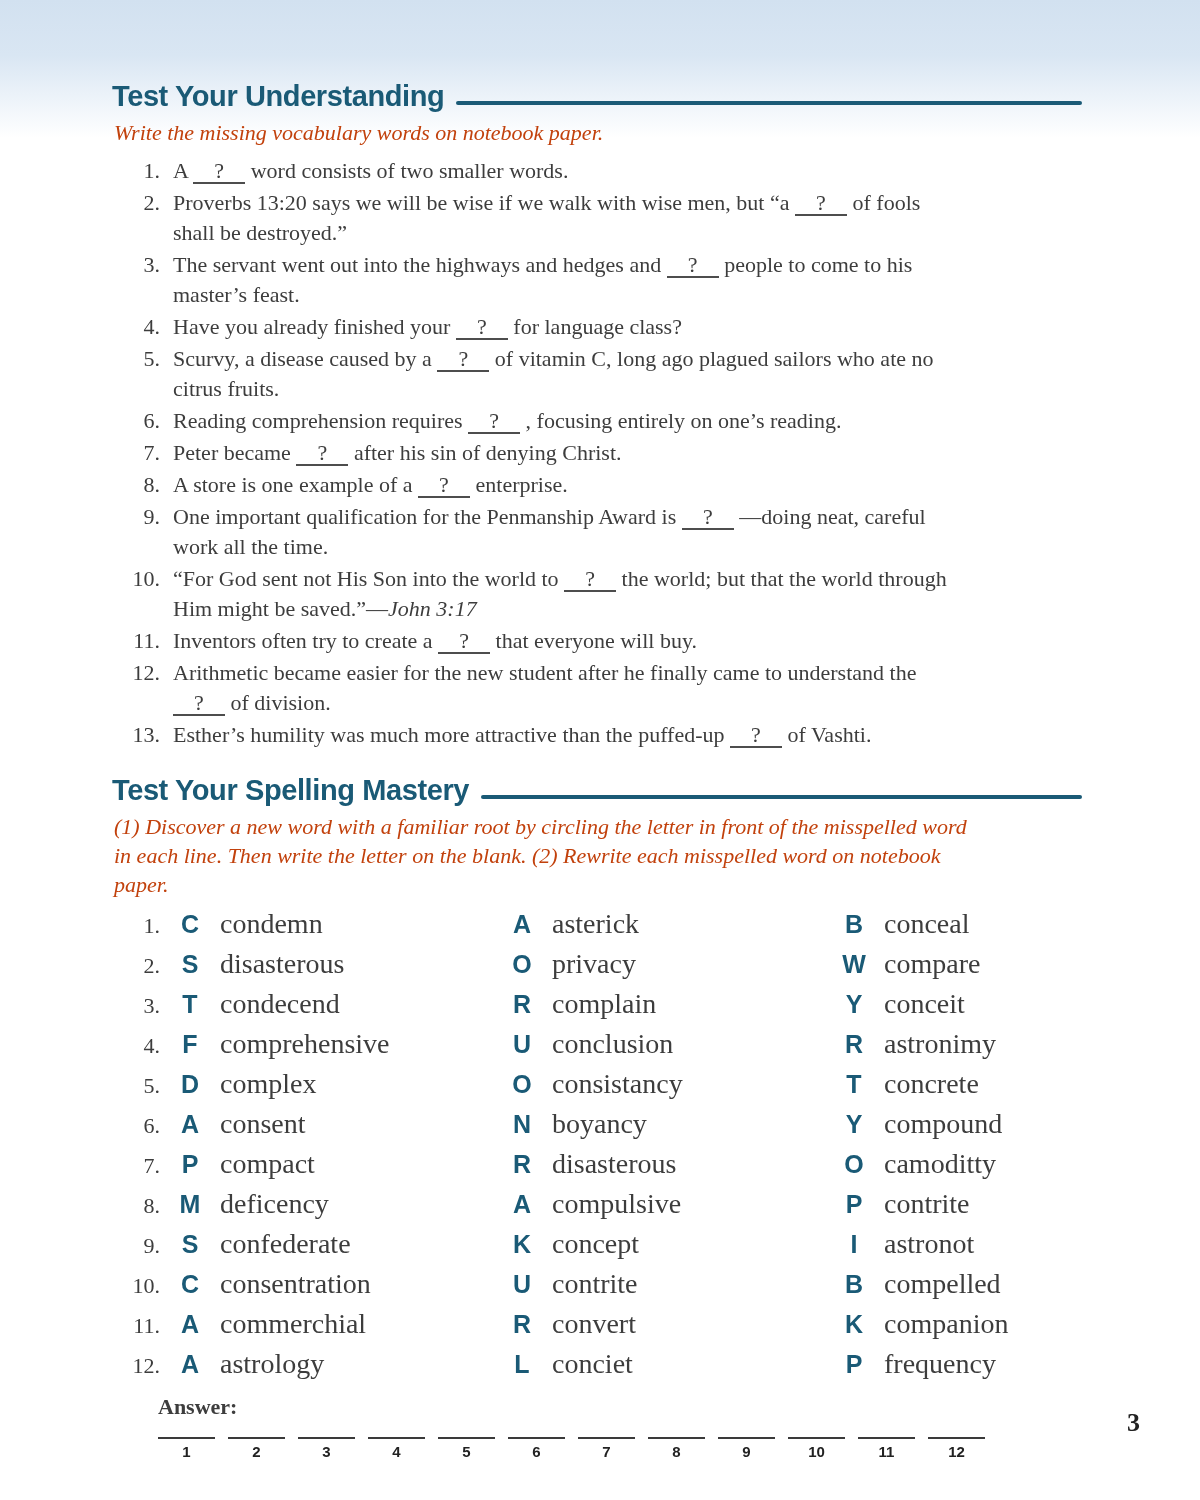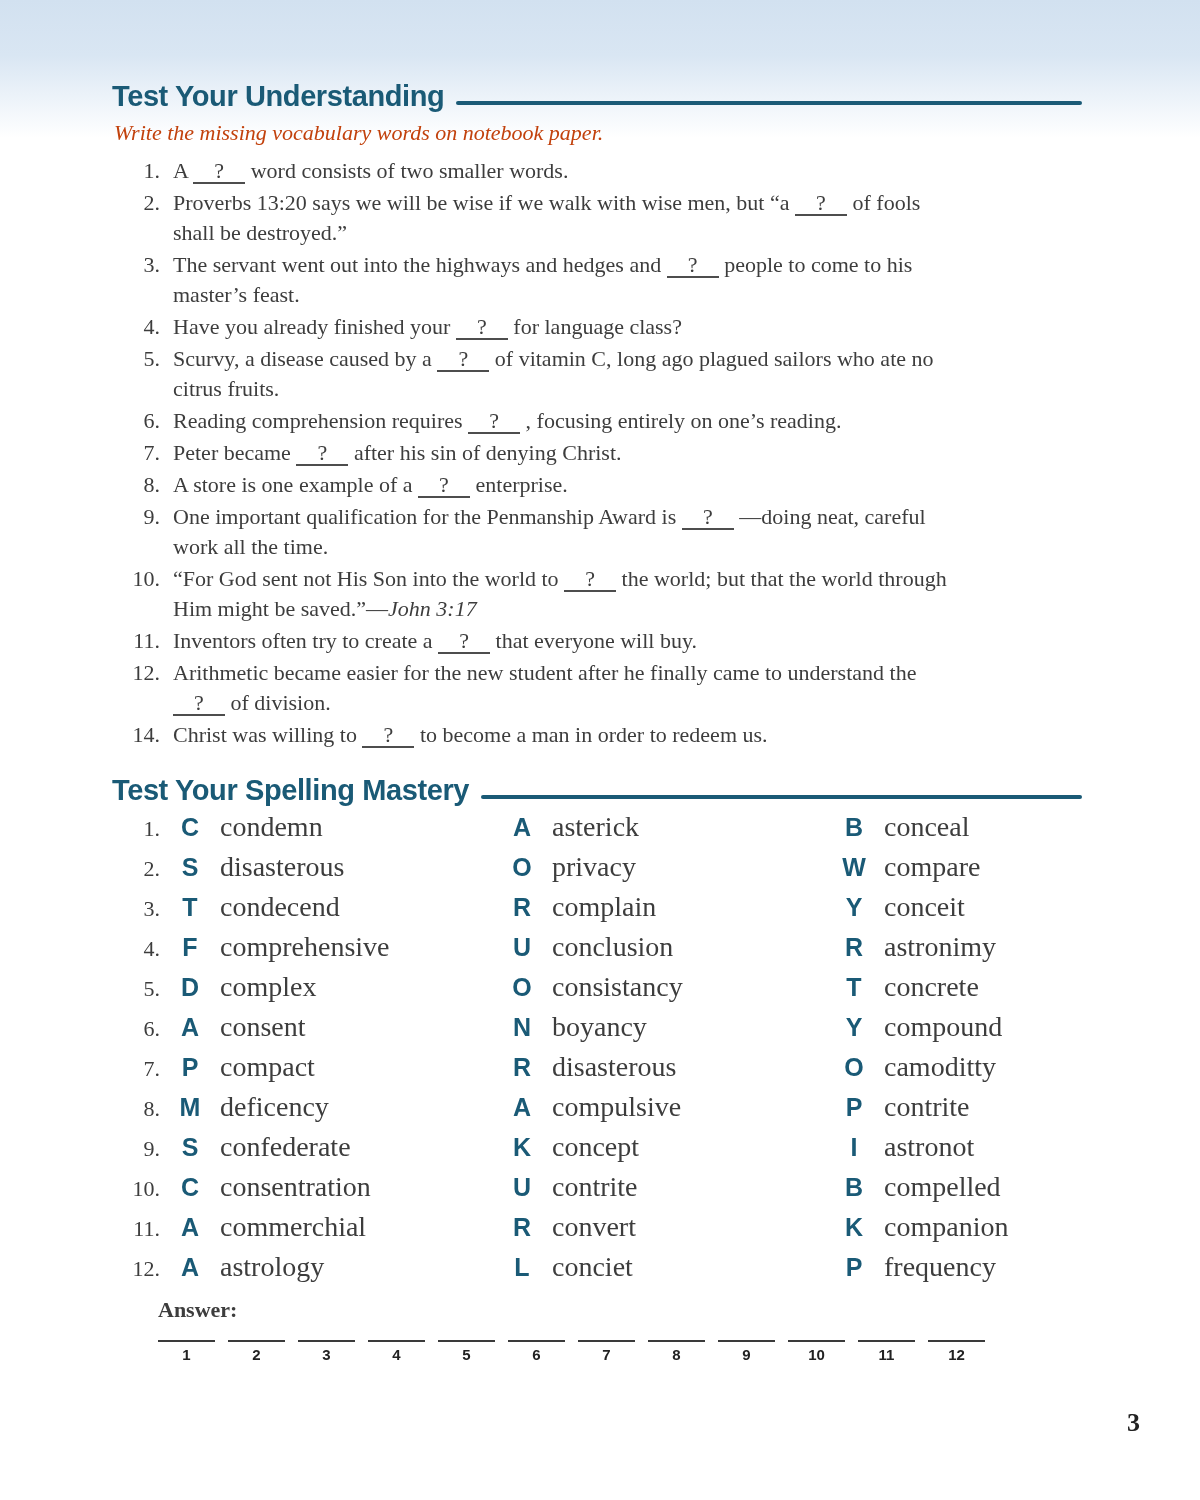--- a/index.html
+++ b/index.html
@@ -118,30 +118,31 @@
       </div>
       <div class="vitem">
         <span class="vnum">11.</span>
         <span class="vtext">Inventors often try to create a <span class="blank">?</span> that everyone will buy.</span>
       </div>
       <div class="vitem">
         <span class="vnum">12.</span>
         <span class="vtext">Arithmetic became easier for the new student after he finally came to understand the<br><span class="blank">?</span> of division.</span>
       </div>
       <div class="vitem">
-        <span class="vnum">14.</span>
-        <span class="vtext">Christ was willing to <span class="blank">?</span> to become a man in order to redeem us.</span>
+        <span class="vnum">13.</span>
+        <span class="vtext">Esther’s humility was much more attractive than the puffed-up <span class="blank">?</span> of Vashti.</span>
       </div>
     </div>
 
   <div class="sec2">
     <div class="sec-head">
       <span class="sec-title">Test Your Spelling Mastery</span>
       <span class="sec-rule"></span>
     </div>
+    <div class="instr">(1) Discover a new word with a familiar root by circling the letter in front of the misspelled word<br>in each line.  Then write the letter on the blank.  (2) Rewrite each misspelled word on notebook<br>paper.</div>
 
     <div class="spelling-rows" id="spelling-rows">
         <div class="srow">
           <span class="snum">1.</span>
           <span class="sletter">C</span>
           <span class="sword">condemn</span>
           <span class="sletter">A</span>
           <span class="sword">asterick</span>
           <span class="sletter">B</span>
           <span class="sword">conceal</span>

